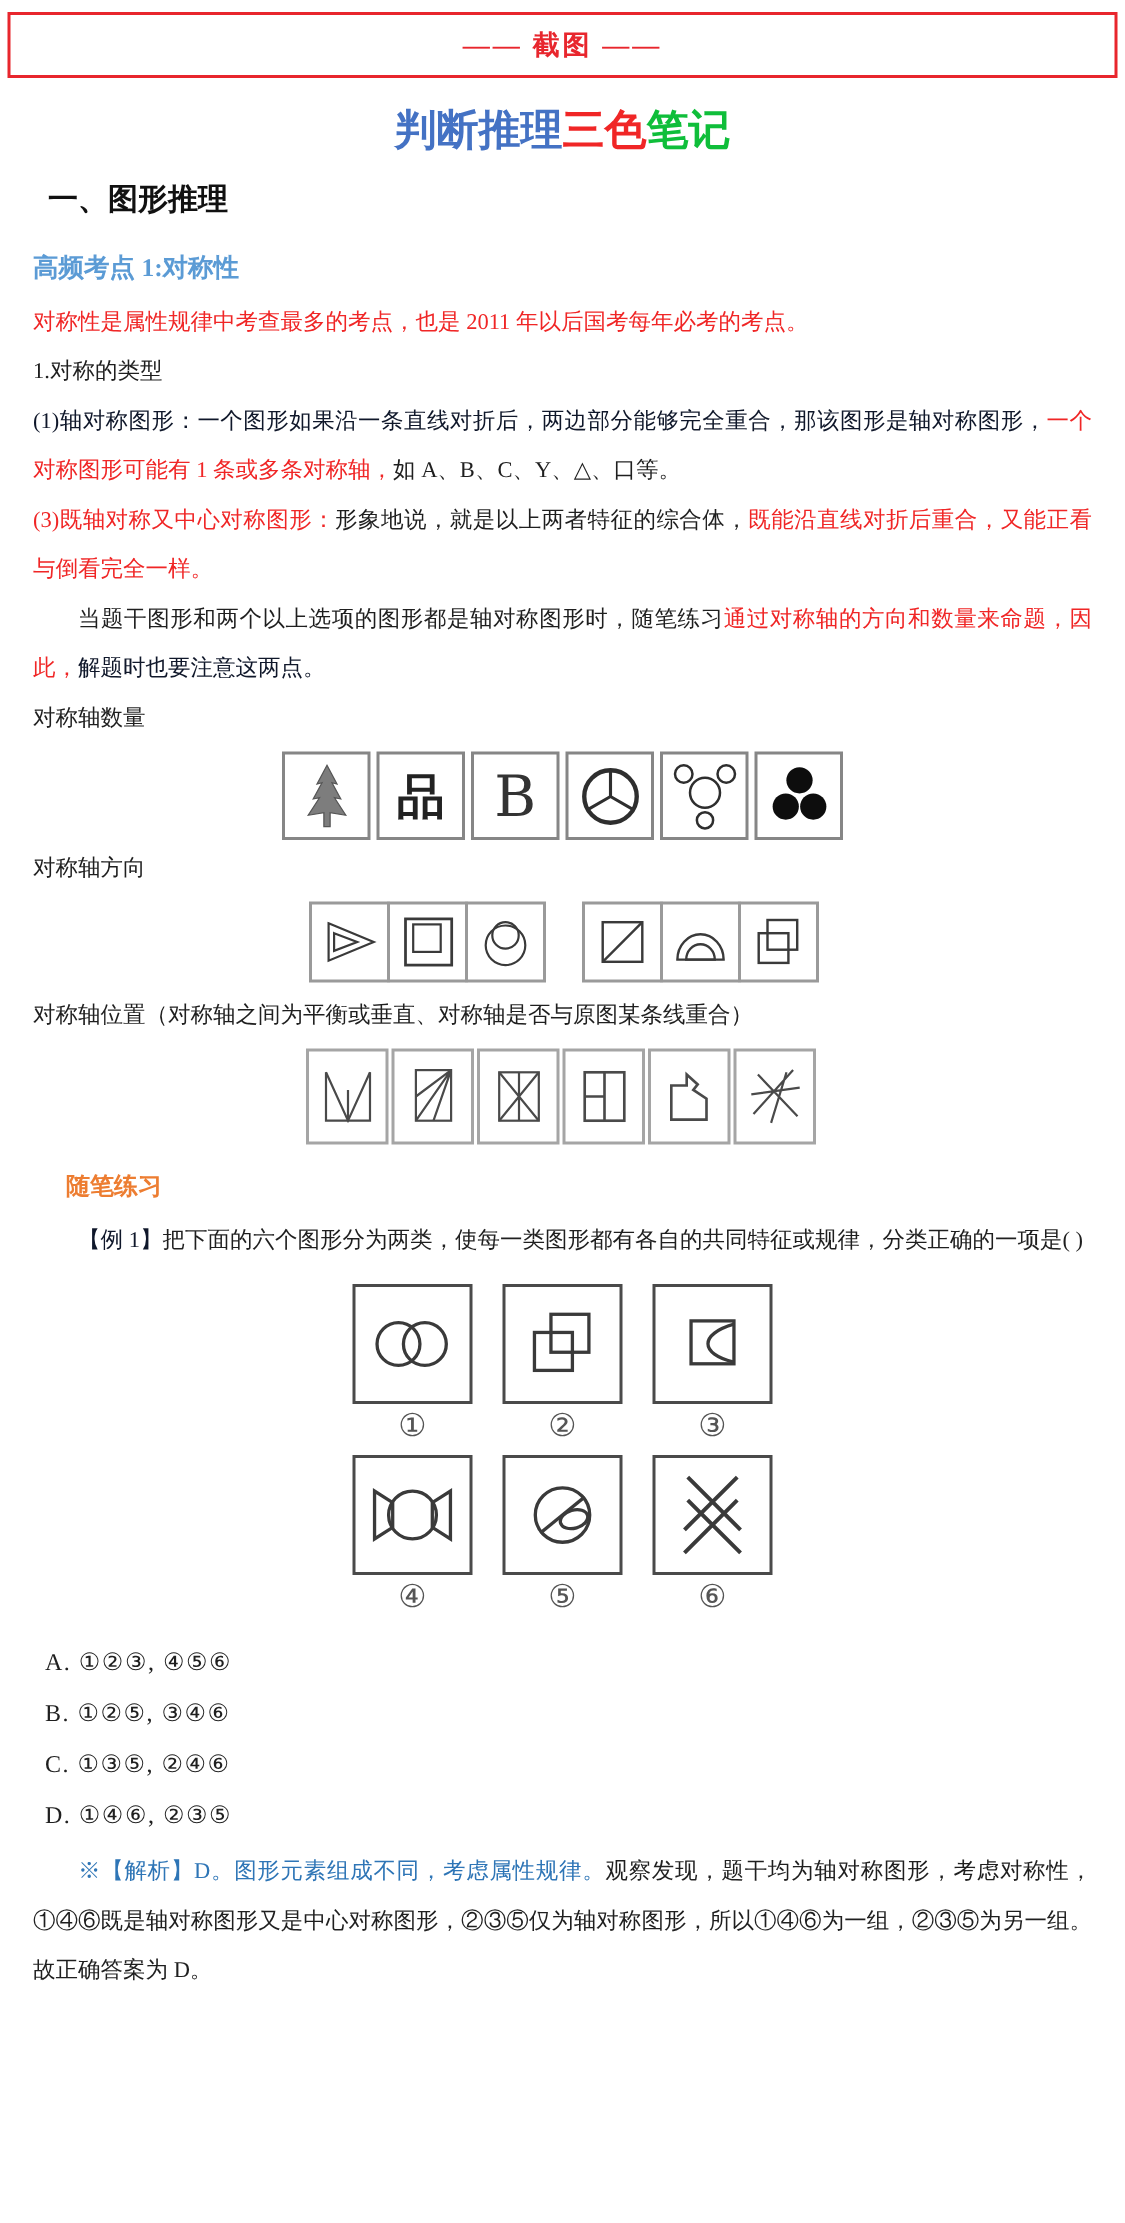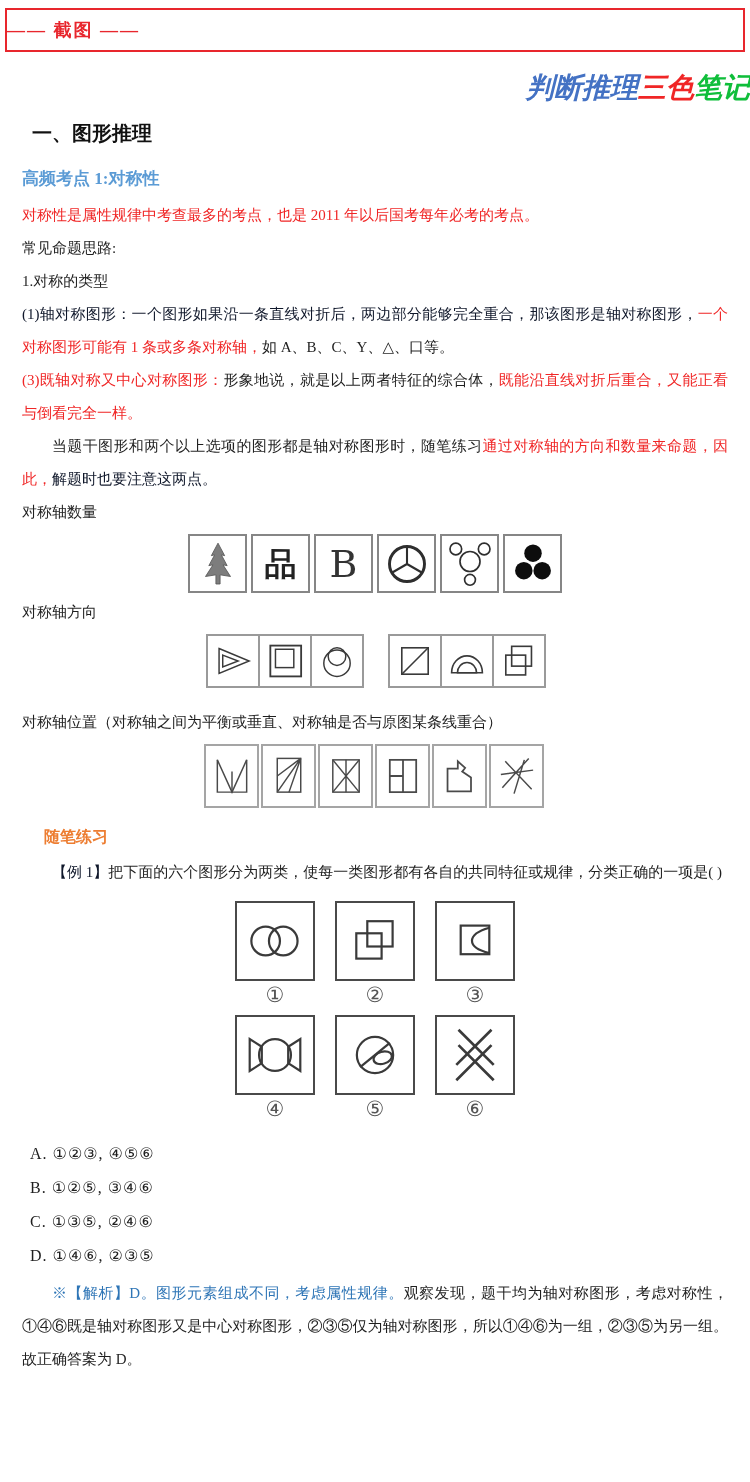--- a/index.html
+++ b/index.html
@@ -3,23 +3,23 @@
 <meta charset="utf-8">
 <style>
   html,body{margin:0;padding:0;background:#ffffff;}
   body{
     width:750px;
     font-family:"Liberation Serif","DejaVu Serif",serif;
     color:#1f1f1f;
     -webkit-font-smoothing:antialiased;
   }
   .banner{margin:8px 5px 0 5px;border:2px solid #e8262d;height:40px;
-    display:flex;align-items:center;justify-content:flex-start;}
+    display:flex;align-items:center;justify-content:center;}
   .banner-text{color:#e8262d;font-weight:bold;font-size:18px;letter-spacing:2px;}
-  .main-title{text-align:right;font-size:28px;font-weight:bold;margin:19px 0 0 0;line-height:34px;font-style:italic;}
+  .main-title{text-align:center;font-size:28px;font-weight:bold;margin:19px 0 0 0;line-height:34px;}
   .t-blue{color:#4472c4}.t-red{color:#f02626}.t-green{color:#0fbe3a}
   .section-heading{font-size:20px;font-weight:bold;color:#111;margin:15px 22px 0 32px;line-height:26px;}
   .topic-heading{font-size:17px;font-weight:bold;color:#5b9bd5;margin:21px 22px 0 22px;line-height:24px;}
   .body{margin:8px 22px 0 22px;font-size:15px;line-height:33px;}
   .body p{margin:0;text-align:justify;}
   .red{color:#f02626}
   .green{color:#0f172a}
   .blue{color:#2e75b6}
   .indent{text-indent:2em;}
   .sub-label{margin-left:34px;}
@@ -56,21 +56,20 @@
 <div class="main-title">
   <span class="t-blue">判断推理</span><span class="t-red">三色</span><span class="t-green">笔记</span>
 </div>
 
 <div class="section-heading">一、图形推理</div>
 
 <div class="topic-heading">高频考点 1:对称性</div>
 
 <div class="body">
   <p><span class="red">对称性是属性规律中考查最多的考点，也是 2011 年以后国考每年必考的考点。</span></p>
-  <p>常见命题思路:</p>
   <p>1.对称的类型</p>
   <p><span class="green">(1)轴对称图形：一个图形如果沿一条直线对折后，两边部分能够完全重合，那该图形是轴对称图形，</span><span class="red">一个对称图形可能有 1 条或多条对称轴，</span><span>如 A、B、C、Y、△、口等。</span></p>
   <p><span class="red">(3)既轴对称又中心对称图形：</span><span>形象地说，就是以上两者特征的综合体，</span><span class="red">既能沿直线对折后重合，又能正看与倒看完全一样。</span></p>
   <p class="indent"><span>当题干图形和两个以上选项的图形都是轴对称图形时，随笔练习</span><span class="red">通过对称轴的方向和数量来命题，因此，</span><span class="green">解题时也要注意这两点。</span></p>
   <p class="sub-label">对称轴数量</p>
 </div>
 
 <div class="figrow row-count">
   <div class="cell">
     <span>
@@ -166,21 +165,21 @@
       <span>
         <svg width="44" height="44" viewBox="0 0 60 60" fill="none" stroke="#3a3a3a" stroke-width="2.2">
             <rect x="20" y="10" width="27" height="27"></rect>
             <rect x="12" y="22" width="27" height="27"></rect>
           </svg>
       </span>
     </div>
   </div>
 </div>
 
-<div class="body" style="margin-top:18px;">
+<div class="body" style="margin-top:6px;">
   <p class="sub-label">对称轴位置（对称轴之间为平衡或垂直、对称轴是否与原图某条线重合）</p>
 </div>
 
 <div class="figrow row-pos">
   <div class="cell">
     <span>
       <svg width="44" height="52" viewBox="0 0 60 64" fill="none" stroke="#4a4a4a" stroke-width="2">
           <path d="M10 10 L10 54 L50 54 L50 10"></path>
           <path d="M10 10 L30 54 L50 10"></path>
           <path d="M30 54 L30 26"></path>

